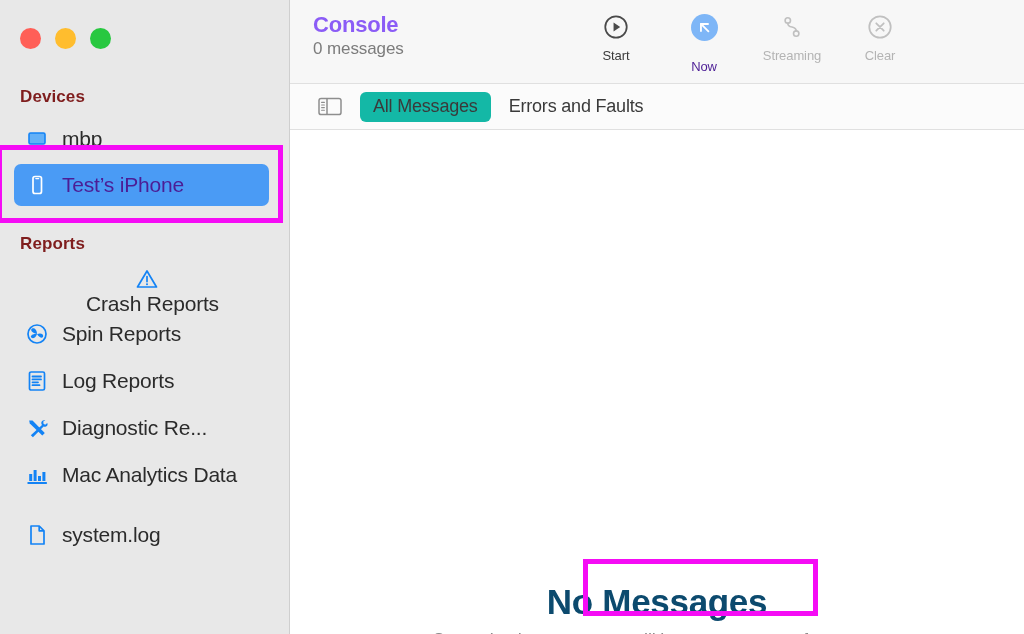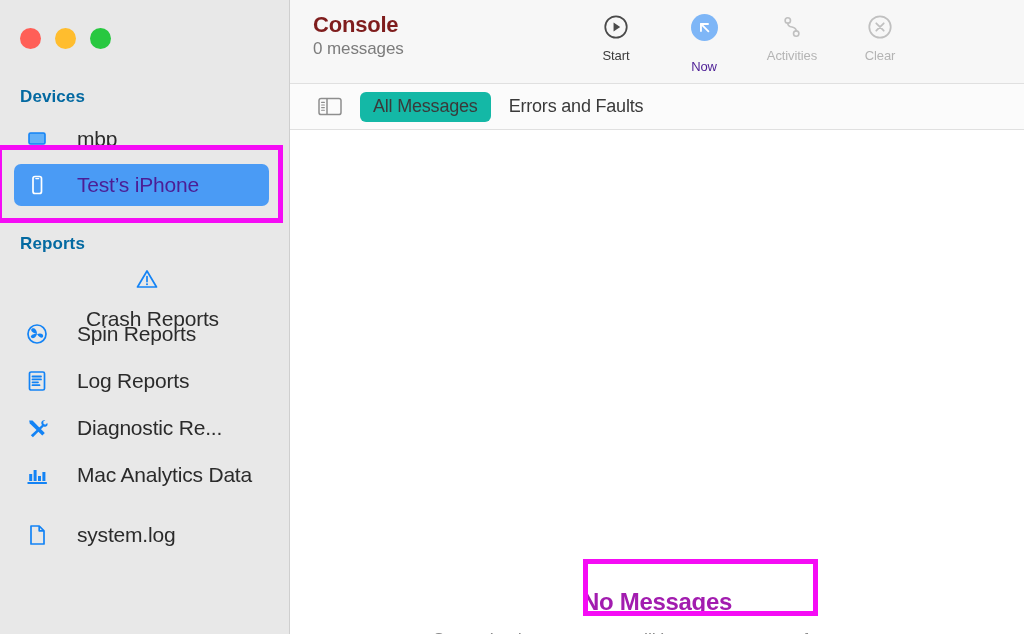--- a/index.html
+++ b/index.html
@@ -48,37 +48,36 @@
   }
   .tl-red    { background: #ff5f57; }
   .tl-yellow { background: #ffbd2e; }
   .tl-green  { background: #28c840; }
 
   .sb-section-header {
     position: absolute;
     left: 20px;
     font-size: 17px;
     font-weight: bold;
-    color: #0369a1;
+    color: #7f1d1d;
     letter-spacing: 0.1px;
   }
   .sb-header-devices { top: 87px; }
   .sb-header-reports { top: 234px; }
 
   .sb-item {
     position: absolute;
     left: 14px;
     width: 255px;
     height: 42px;
     display: flex;
     align-items: center;
     border-radius: 7px;
     box-sizing: border-box;
     padding-left: 10px;
-    gap: 15px;
   }
   .sb-item .sb-icon {
     width: 26px;
     height: 26px;
     display: flex;
     align-items: center;
     justify-content: center;
     flex: 0 0 26px;
   }
   .sb-item .sb-label {
@@ -123,21 +122,21 @@
   }
 
   .title-block {
     position: absolute;
     left: 23px;
     top: 11px;
   }
   .app-title {
     font-size: 22px;
     font-weight: bold;
-    color: #7f1d1d;
+    color: #8b5cf6;
     line-height: 27px;
     letter-spacing: -0.2px;
   }
   .app-subtitle {
     font-size: 17px;
     color: #7c7c7c;
     line-height: 22px;
     letter-spacing: -0.1px;
   }
 
@@ -227,23 +226,23 @@
     background: #ffffff;
   }
   .empty-state {
     position: absolute;
     left: 0;
     right: 0;
     top: 455px;
     text-align: center;
   }
   .empty-title {
-    font-size: 24px;
+    font-size: 35px;
     font-weight: bold;
-    color: #a21caf;
+    color: #0c4a6e;
     letter-spacing: -0.3px;
     line-height: 34px;
   }
   .empty-sub {
     font-size: 18px;
     color: #8a8a8a;
     margin-top: 10px;
     letter-spacing: -0.2px;
     line-height: 22px;
   }
@@ -407,21 +406,21 @@
         </div>
 
         <div class="tb-btn">
           <span class="tb-icon">
             <svg width="28" height="28" viewBox="0 0 24 24">
               <circle cx="8.4" cy="6.4" r="2.3" fill="none" stroke="#c0c0c0" stroke-width="1.4"></circle>
               <circle cx="15.6" cy="17.6" r="2.3" fill="none" stroke="#c0c0c0" stroke-width="1.4"></circle>
               <path d="M8.4 8.9 C8.4 13.5 15.6 10.6 15.6 15.2" fill="none" stroke="#c0c0c0" stroke-width="1.4" stroke-linecap="round"></path>
             </svg>
           </span>
-          <span class="tb-label">Activities</span>
+          <span class="tb-label">Streaming</span>
         </div>
 
         <div class="tb-btn">
           <span class="tb-icon">
             <svg width="28" height="28" viewBox="0 0 24 24">
               <circle cx="12" cy="12" r="9.2" fill="none" stroke="#c0c0c0" stroke-width="1.5"></circle>
               <path d="M8.8 8.8 L15.2 15.2 M15.2 8.8 L8.8 15.2" stroke="#c0c0c0" stroke-width="1.5" stroke-linecap="round"></path>
             </svg>
           </span>
           <span class="tb-label">Clear</span>

